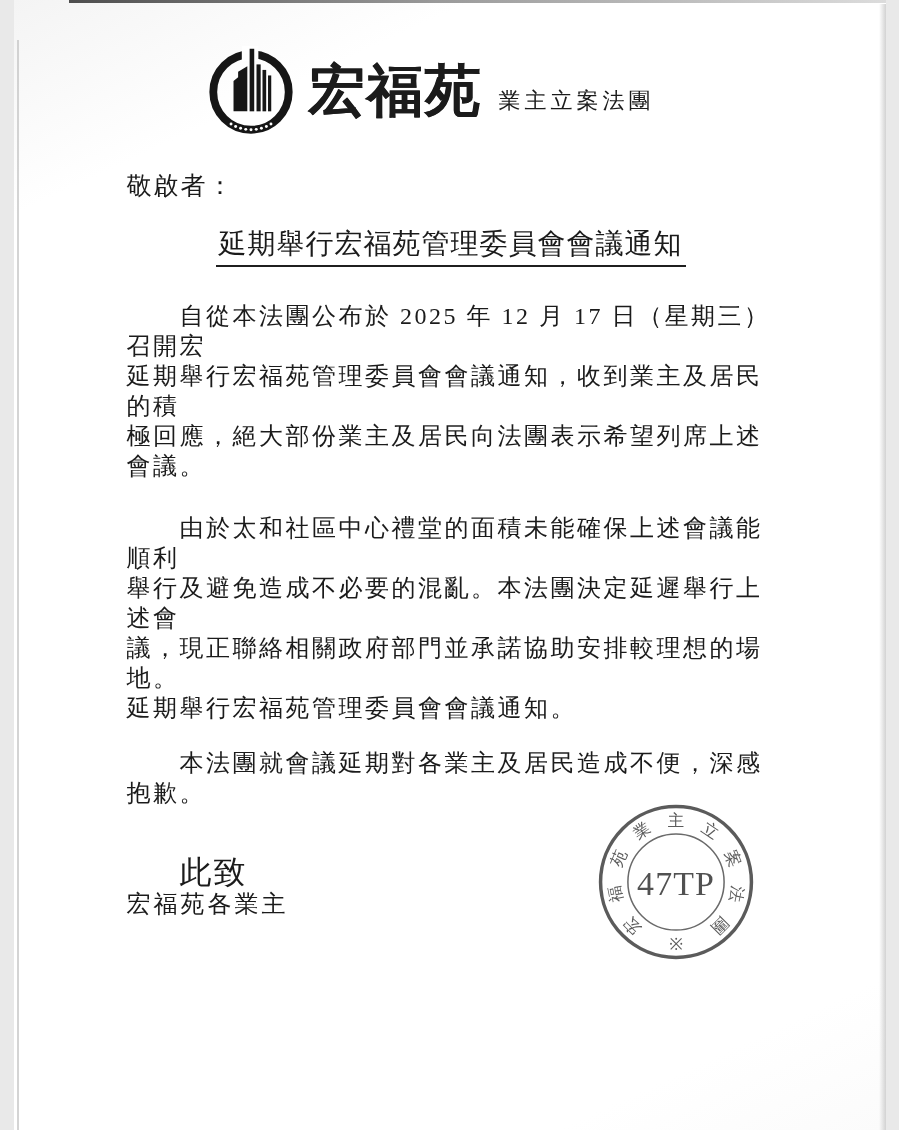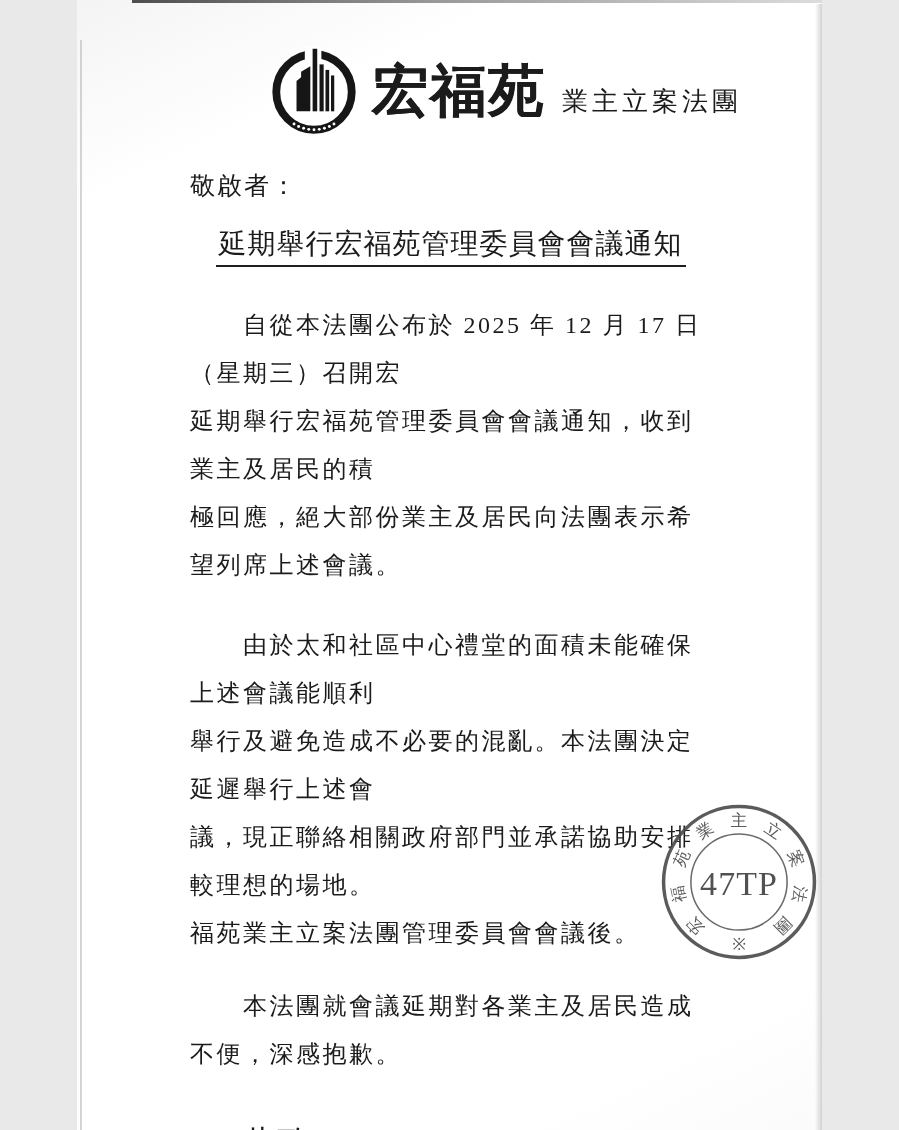--- a/index.html
+++ b/index.html
@@ -1,48 +1,48 @@
 <!DOCTYPE html>
 <html><head>
 <meta charset="utf-8">
 <style>
   * { margin:0; padding:0; box-sizing:border-box; }
   html,body { background:#e9e9e9; }
   body { font-family:"Liberation Serif","DejaVu Serif",serif; }
   .page {
-    position:relative; width:745px; height:1130px; margin:0 auto;
+    position:relative; width:872px; height:1130px; margin:0 auto;
     background:linear-gradient(155deg,#f4f4f4 0%,#ffffff 14%,#ffffff 90%,#fbfbfb 100%);
     color:#1b1b1b; overflow:hidden;
   }
   
   .edge-top { position:absolute; top:0; left:55px; right:0; height:3px;
     background:linear-gradient(90deg,#4e4e4e 0%,#9a9a9a 45%,#dcdcdc 100%); }
   .edge-left { position:absolute; left:3px; top:40px; bottom:0; width:2px; background:#c6c6c6; opacity:.75; }
   .edge-right { position:absolute; right:0; top:4px; bottom:0; width:7px;
     background:linear-gradient(90deg,rgba(255,255,255,0),#d2d2d2); }
 
   .content { position:relative; padding:0 111px 0 113px; height:100%; }
 
   
   .letterhead { display:flex; align-items:center; margin:46px 0 0 78px; }
   .logo-svg { width:92px; height:92px; flex:0 0 auto; }
   .org-name { font-size:56px; font-weight:bold; letter-spacing:2px; margin-left:12px;
     text-shadow:0.6px 0 0 #1b1b1b; white-space:nowrap; }
-  .org-subtitle { font-size:26px; letter-spacing:4px; margin:18px 0 0 16px; white-space:nowrap; }
+  .org-subtitle { font-size:22px; letter-spacing:4px; margin:18px 0 0 16px; white-space:nowrap; }
 
   
   .meta { margin-top:10px; font-size:18px; line-height:30px; letter-spacing:0.5px; }
 
   .salutation { margin-top:32px; font-size:25px; line-height:32px; letter-spacing:2px; }
 
   .title-wrap { text-align:center; margin-top:24px; line-height:36px; }
   .title-text { display:inline-block; font-size:28px; font-weight:normal; letter-spacing:1px;
     border-bottom:2.5px solid #1f1f1f; padding:0 3px 3px 3px; }
 
-  .para { font-size:24px; line-height:48px; letter-spacing:2.5px; }
+  .para { font-size:24px; line-height:30px; letter-spacing:2.5px; }
   .para-1 { margin-top:34px; }
   .para-2 { margin-top:32px; }
   .para-3 { margin-top:25px; }
   .indent { text-indent:53px; }
 
   .valediction { margin-top:48px; font-size:32px; line-height:32px; text-indent:53px; letter-spacing:2px; }
   .recipient  { font-size:24px; line-height:32px; letter-spacing:3px; }
 
   
   .stamp { position:absolute; left:580px; top:754px; width:164px; height:164px; opacity:.9; }
@@ -95,21 +95,21 @@
     <div class="para para-1">
       <div class="indent">自從本法團公布於 2025 年 12 月 17 日（星期三）召開宏</div>
       <div>延期舉行宏福苑管理委員會會議通知，收到業主及居民的積</div>
       <div>極回應，絕大部份業主及居民向法團表示希望列席上述會議。</div>
     </div>
 
     <div class="para para-2">
       <div class="indent">由於太和社區中心禮堂的面積未能確保上述會議能順利</div>
       <div>舉行及避免造成不必要的混亂。本法團決定延遲舉行上述會</div>
       <div>議，現正聯絡相關政府部門並承諾協助安排較理想的場地。</div>
-      <div>福苑業主立案法團管理委員會會議後。</div>
+      <div>延期舉行宏福苑管理委員會會議通知。</div>
     </div>
 
     <div class="para para-3">
       <div class="indent">本法團就會議延期對各業主及居民造成不便，深感抱歉。</div>
     </div>
 
     <div class="valediction">此致</div>
     <div class="recipient">宏福苑各業主</div>
 
     <svg class="stamp" viewBox="0 0 150 150" aria-hidden="true">

